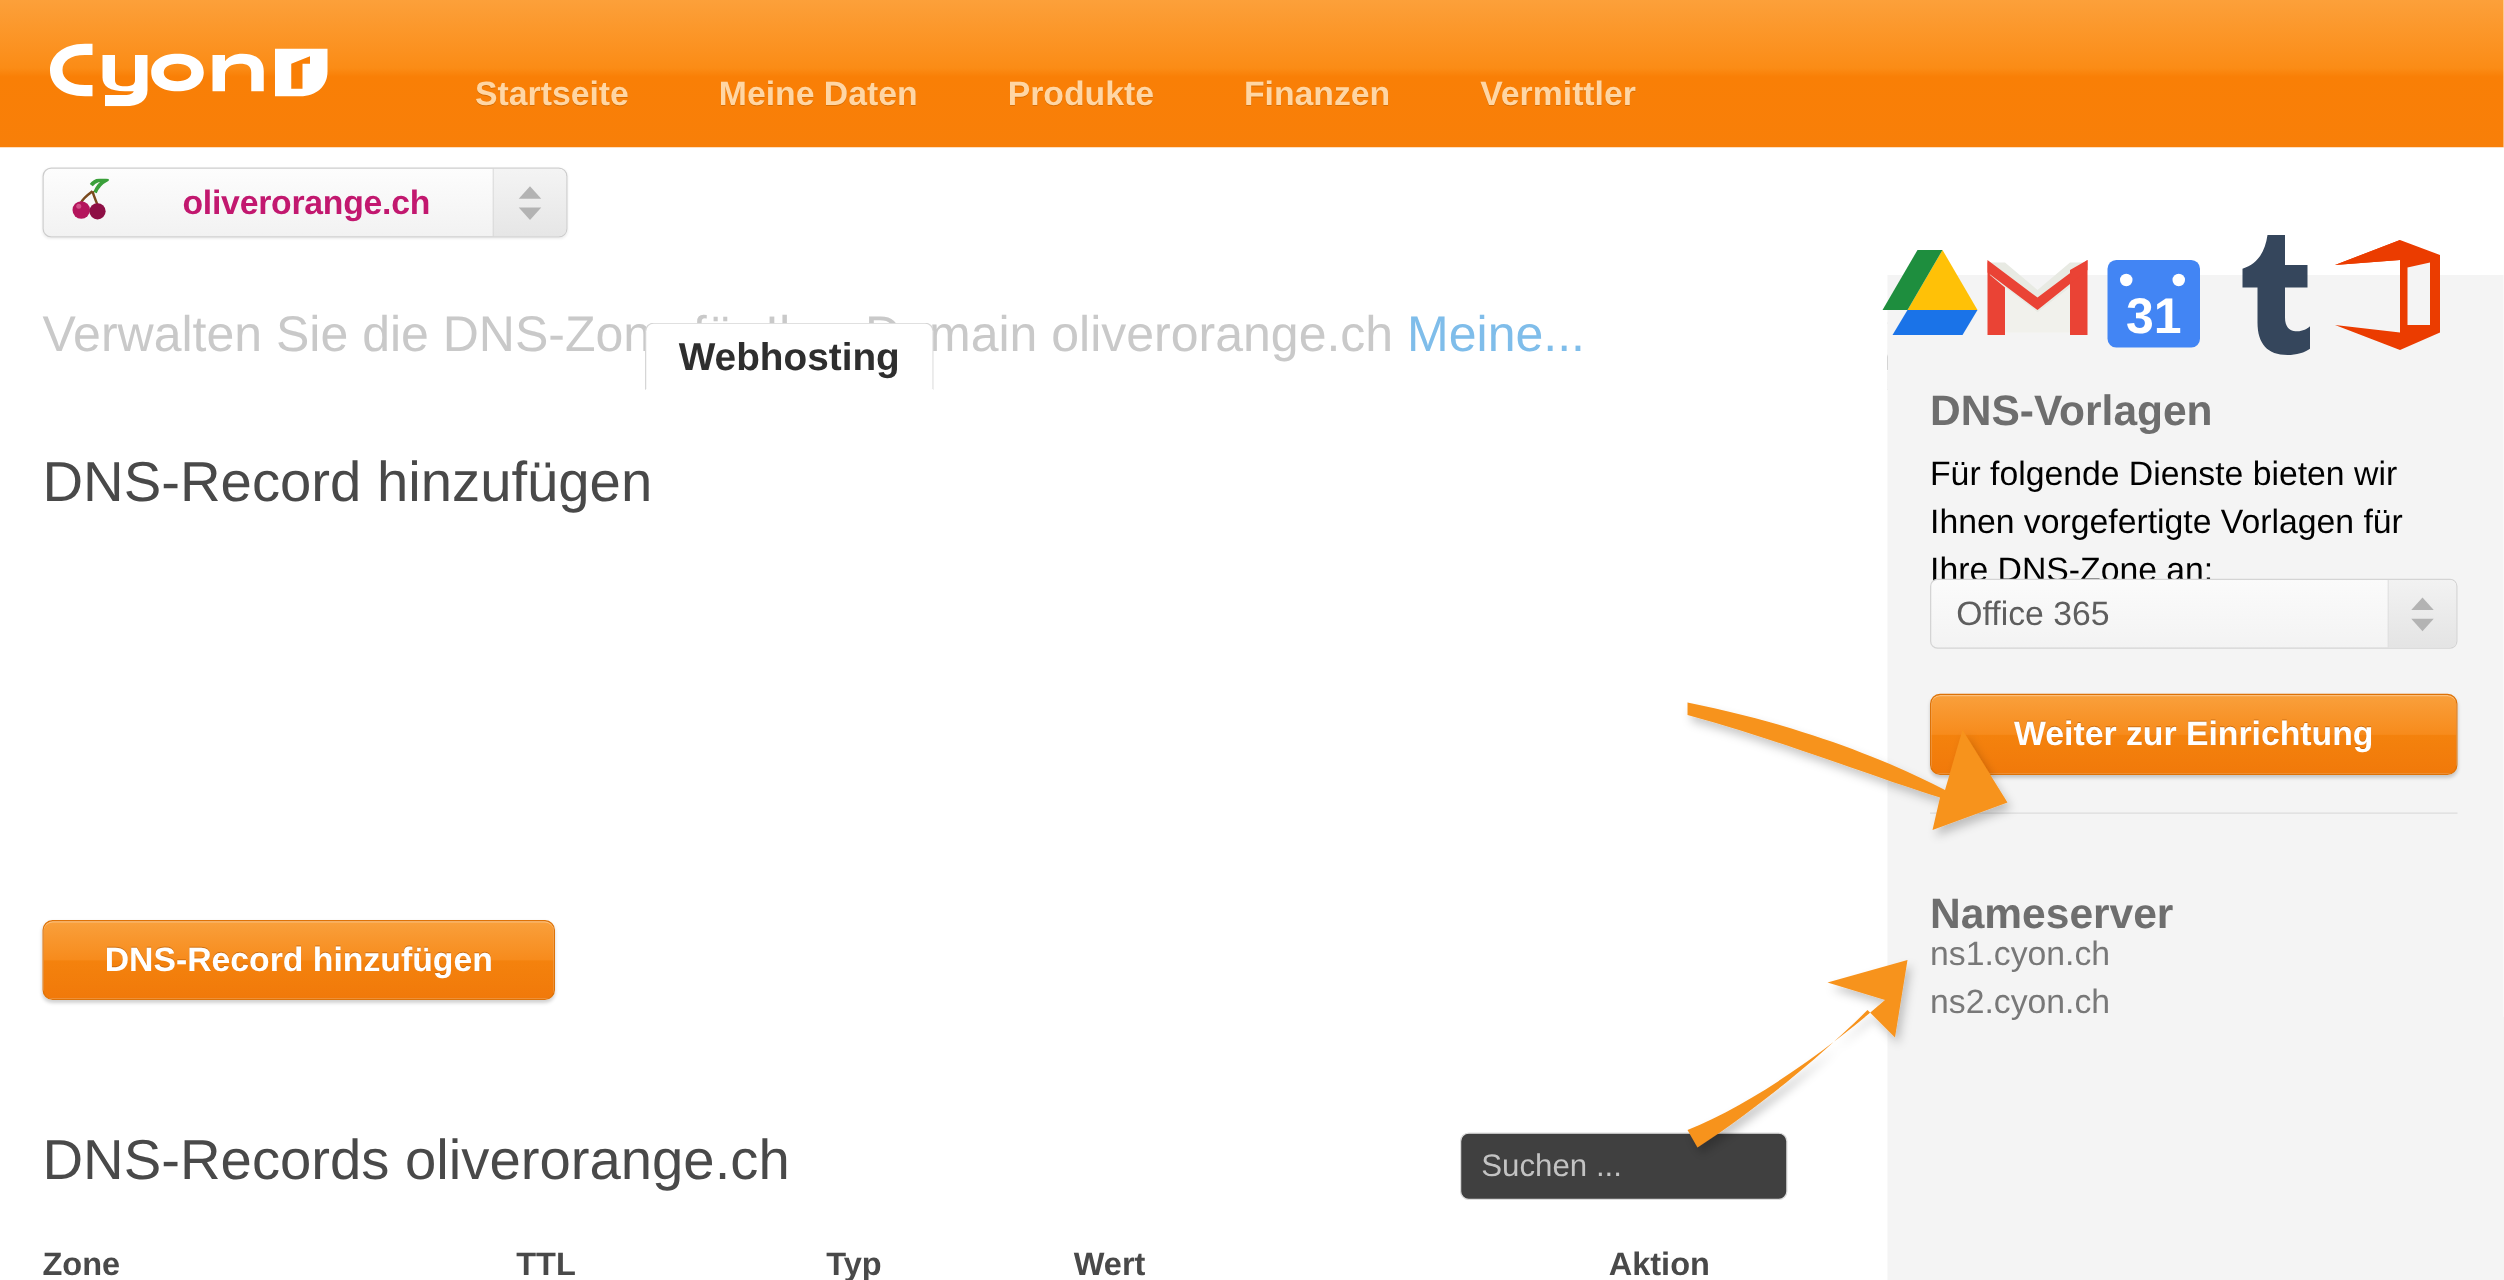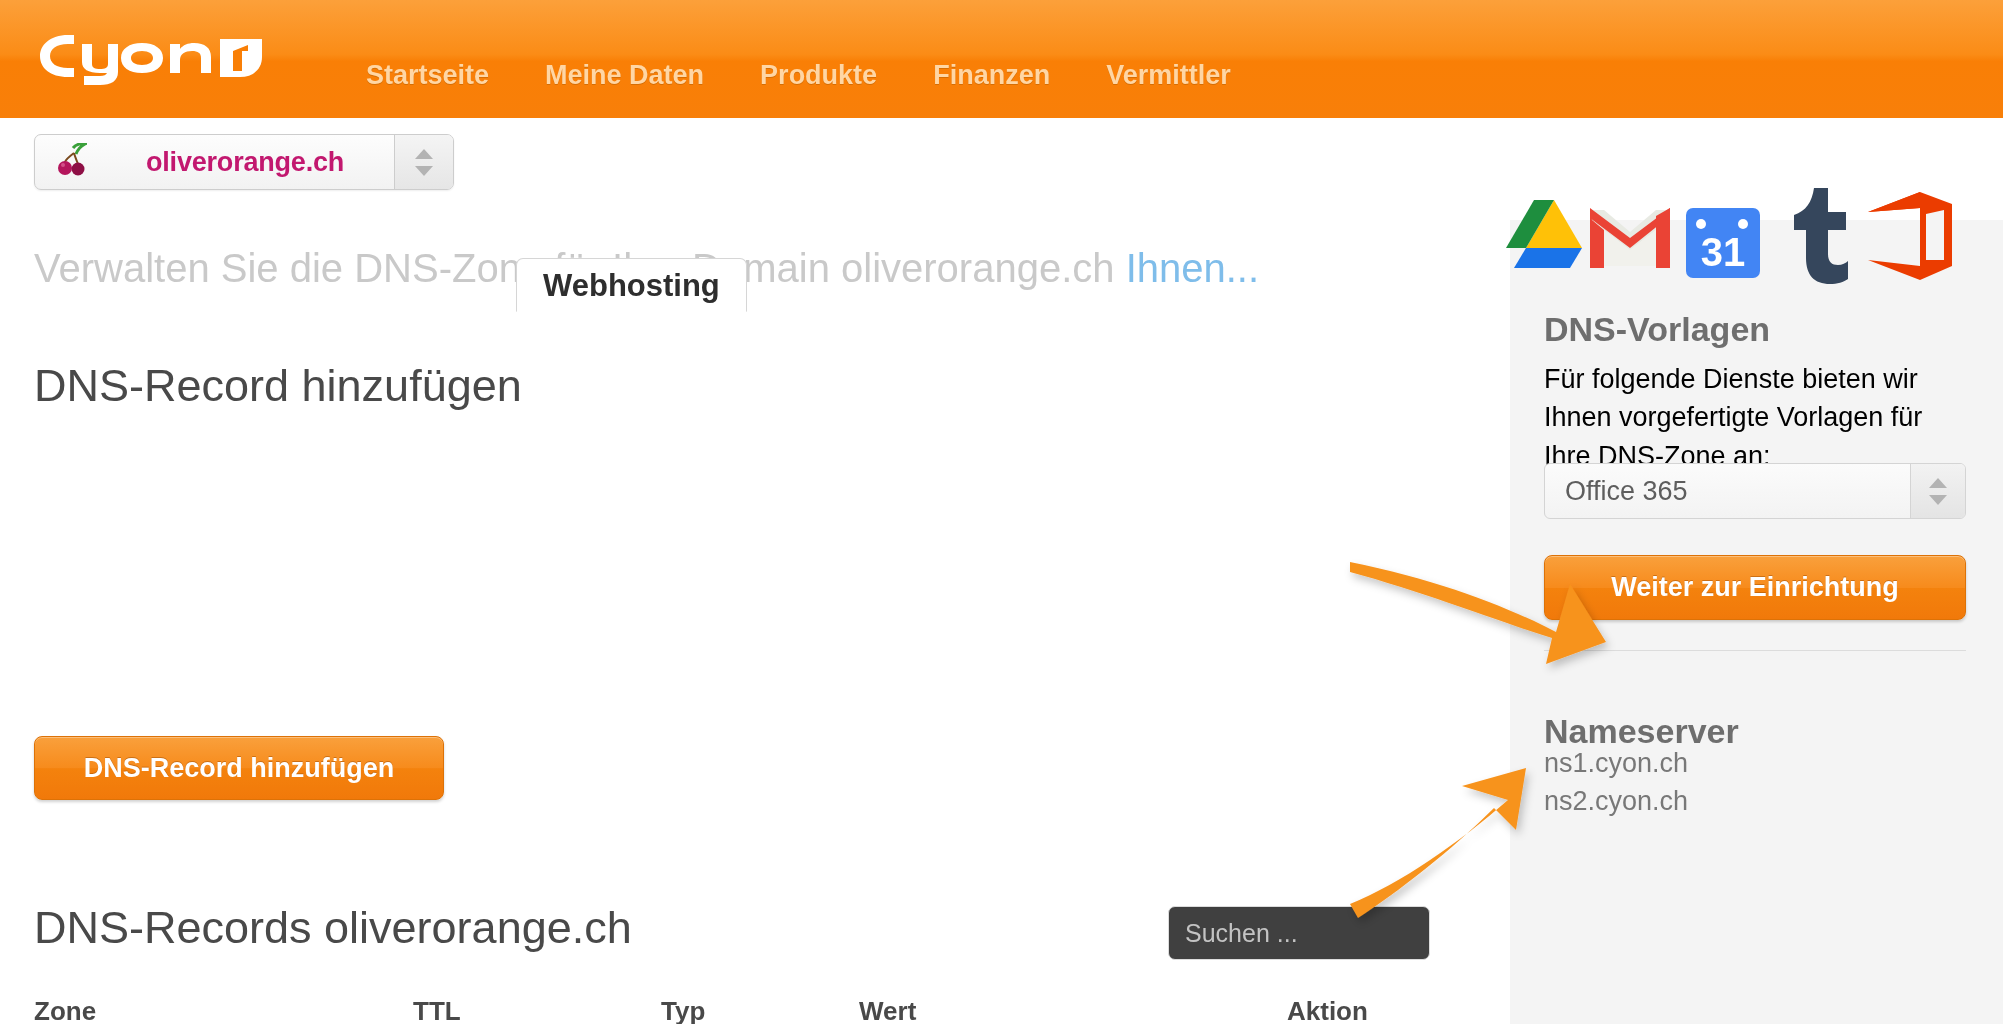--- a/index.html
+++ b/index.html
@@ -24,22 +24,22 @@
   }
   .userbar .sep{color:#fcc079;font-size:21px;}
 
   .logo{
     position:absolute;left:34px;top:23px;
     width:230px;height:62px;
   }
   .logo svg{display:block;}
 
   .mainnav{
-    position:absolute;left:338px;top:60px;
-    display:flex;gap:0;justify-content:flex-end;
+    position:absolute;left:352px;top:60px;
+    display:flex;gap:16px;justify-content:flex-end;
   }
   .mainnav .item{
     color:#ffd6a4;font-size:27px;font-weight:bold;
     padding:0 28px;white-space:nowrap;
     text-shadow:0 1px 0 rgba(170,88,0,.45);
     cursor:pointer;
   }
 
   
   .subbar{
@@ -276,21 +276,21 @@
       <div class="tab">Apps</div>
       <div class="tab">Erweitert</div>
       <div class="tab">Support</div>
     </div>
   </div>
 
   <div class="content">
 
     <div class="lead">
       <span>Verwalten Sie die DNS-Zone für Ihre Domain oliverorange.ch</span>
-      <span class="more">Ihnen...</span>
+      <span class="more">Meine...</span>
     </div>
 
     <div class="h1">DNS-Record hinzufügen</div>
 
     <div class="btn-orange add-record-btn">DNS-Record hinzufügen</div>
 
     <div class="h2">DNS-Records oliverorange.ch</div>
 
     <div class="search-box">
       <span class="ph">Suchen ...</span>

